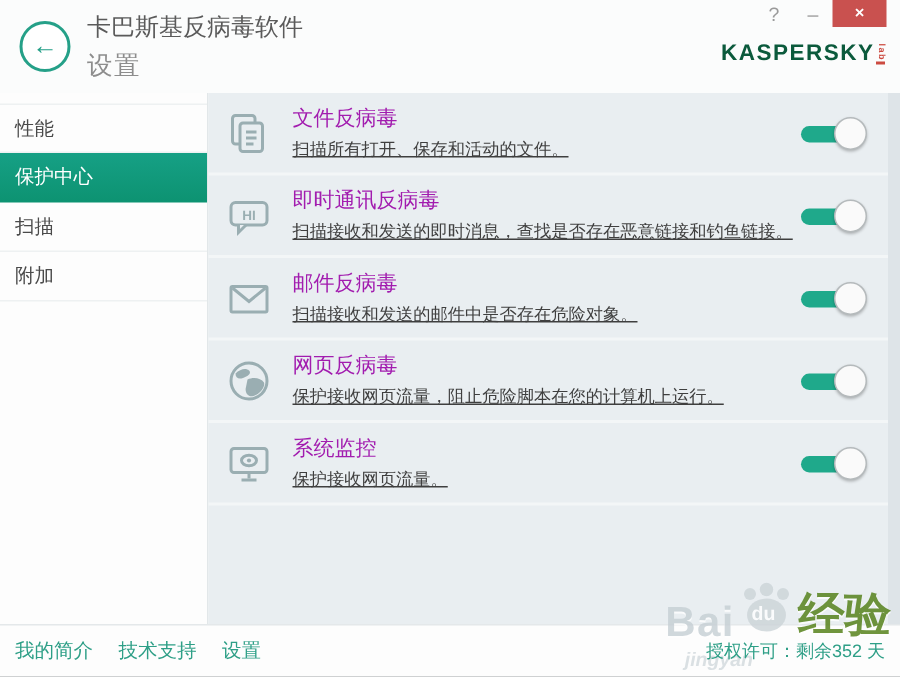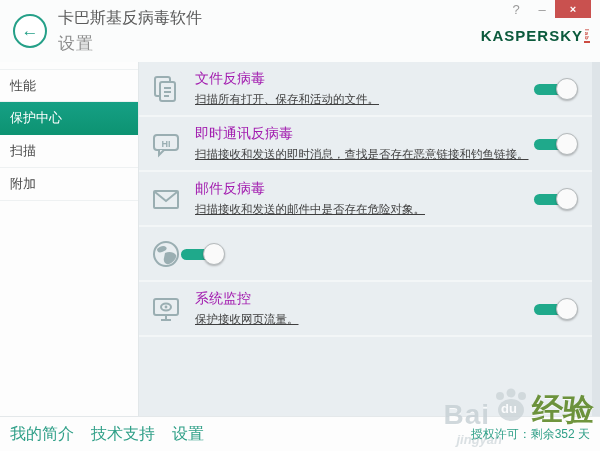--- a/index.html
+++ b/index.html
@@ -42,21 +42,21 @@
   .toggle { position:relative; width:44px; height:24px; margin-right:14px; flex:0 0 44px; cursor:pointer; }
   .toggle-track { position:absolute; left:0; top:7px; width:38px; height:11px; border-radius:6px;
     background:#1fa98b; }
   .toggle-knob { position:absolute; right:0; top:1px; width:22px; height:22px; border-radius:50%;
     background:#fafafa; border:1px solid #b5babc; box-shadow:0 1px 2px rgba(0,0,0,.25); }
   .scrollbar-track { position:absolute; top:0; right:0; width:8px; height:100%; background:#dee4e8; }
 
   
   .footer { position:relative; height:35px; background:#fdfdfd; border-top:1px solid #e4e8ea;
     display:flex; align-items:center; padding:0 10px; }
-  .footer-link { font-size:16px; color:#2e9f87; margin-right:17px; cursor:pointer; }
+  .footer-link { font-size:13px; color:#2e9f87; margin-right:17px; cursor:pointer; }
   .license { margin-left:auto; font-size:12px; color:#2e9f87; position:relative; z-index:3; }
 
   
   .watermark { position:absolute; right:6px; bottom:20px; display:flex; align-items:flex-end;
     pointer-events:none; z-index:2; opacity:.8; }
   .wm-bai { font-size:28px; font-weight:bold; color:#c6cfd4; letter-spacing:1px;
     text-shadow:0 1px 0 #fff; }
   .wm-paw { position:relative; width:40px; height:36px; margin:8px 1px; }
   .wm-du { position:absolute; left:10px; top:14px; font-size:13px; font-weight:bold; color:#fff; }
   .wm-jingyan { font-size:31px; font-weight:bold; color:#4d7c0f; text-shadow:0 1px 0 #fff; }
@@ -153,20 +153,24 @@
           </div>
         </div>
 
         <div class="row">
           <div class="row-icon">
             <svg viewBox="0 0 30 30" fill="none" stroke="currentColor" stroke-width="2">
               <circle cx="15" cy="15" r="12"></circle>
               <path d="M6 10 C9 7 13 6 15 8 C17 10 14 12 11 13 C8 14 6 13 6 10 Z" fill="currentColor" stroke="none"></path>
               <path d="M14 14 C18 12 23 13 25 16 C26 19 22 24 18 25 C14 26 12 22 13 19 Z" fill="currentColor" stroke="none"></path>
             </svg>
+          </div>
+          <div class="row-text">
+            <div class="row-title">网页反病毒</div>
+            <div class="row-desc">保护接收网页流量，阻止危险脚本在您的计算机上运行。</div>
           </div>
           <div class="toggle">
             <div class="toggle-track"></div>
               <div class="toggle-knob"></div>
           </div>
         </div>
 
         <div class="row">
           <div class="row-icon">
             <svg viewBox="0 0 30 30" fill="none" stroke="currentColor" stroke-width="2">

